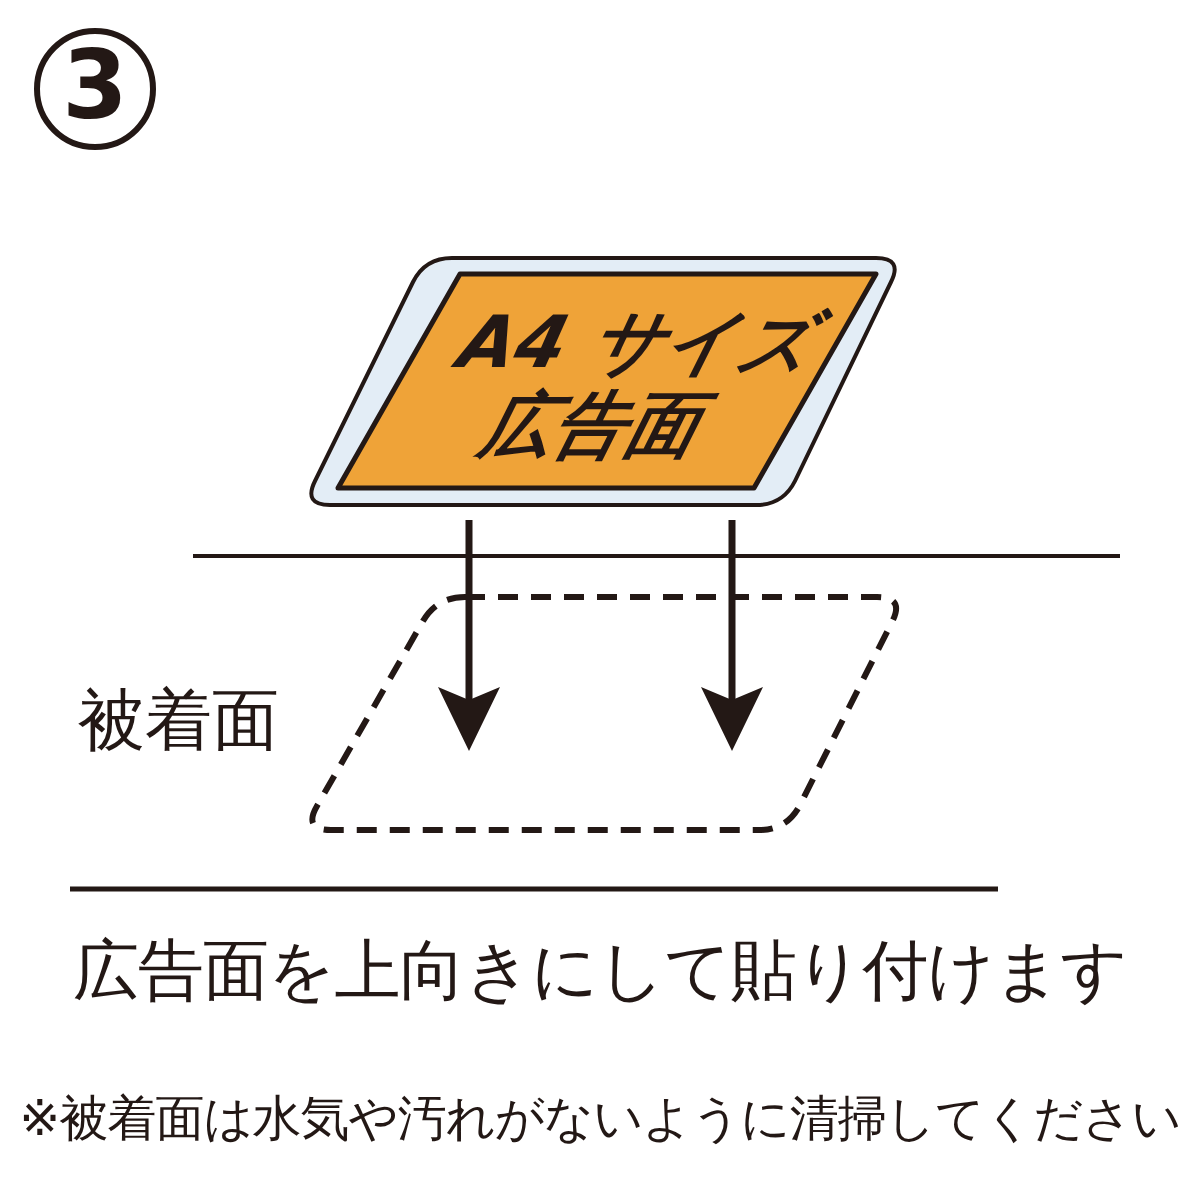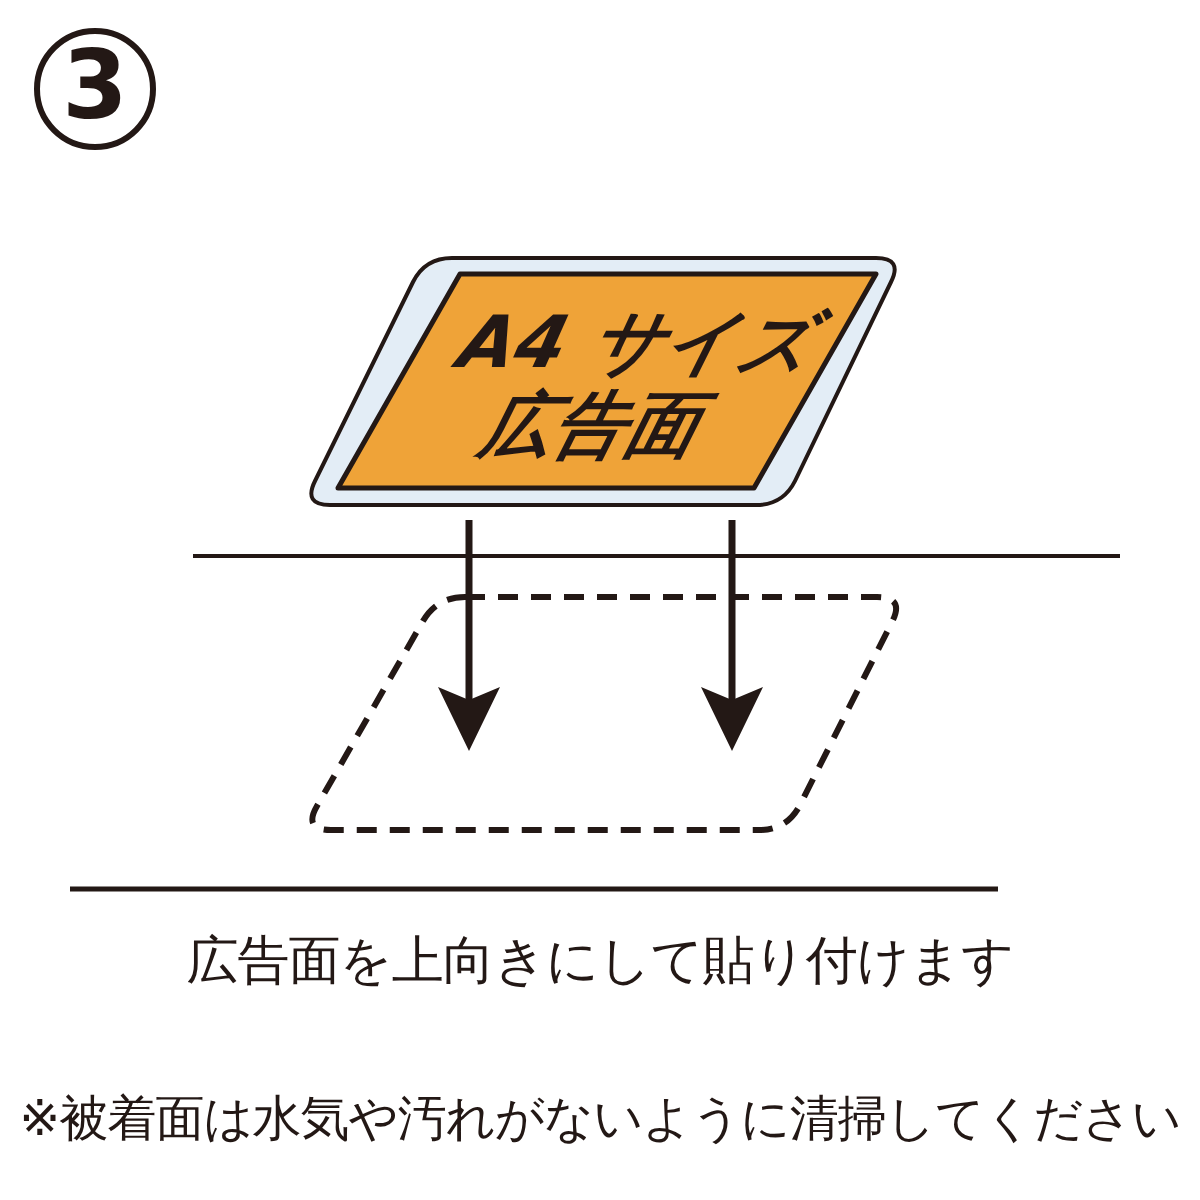--- a/index.html
+++ b/index.html
@@ -35,21 +35,21 @@
     fill:var(--ink);
   }
   .surface-label{
     position:absolute;left:78px;top:684px;
     font-size:67px;font-weight:500;line-height:1.1;
     letter-spacing:0px;white-space:nowrap;
   }
   .caption{
     position:absolute;left:0;right:0;top:926px;
     text-align:center;
-    font-size:52px;font-weight:500;letter-spacing:-1px;
+    font-size:66px;font-weight:500;letter-spacing:-1px;
     white-space:nowrap;
   }
   .note{
     position:absolute;left:0;right:0;top:1086px;
     text-align:center;
     font-size:49px;font-weight:400;letter-spacing:-1px;
     white-space:nowrap;
   }
 </style>
 </head>
@@ -83,18 +83,19 @@
     <g>
       <line x1="732" y1="520" x2="732" y2="700" style="stroke:var(--ink);stroke-width:7;"></line>
       <polygon points="701,687 732,751 763,687 732,700" style="fill:var(--ink);"></polygon>
     </g>
 
     <path d="M 465 597 L 877 597 Q 905 597 892 622 L 800 805 Q 787 830 759 830 L 331 830 Q 303 830 317 806 L 423 621 Q 437 597 465 597 Z" style="fill:none;stroke:var(--ink);stroke-width:6;stroke-dasharray:20 13;"></path>
 
     <line x1="70" y1="889" x2="998" y2="889" style="stroke:var(--ink);stroke-width:5;"></line>
   </svg>
 
+  <div class="surface-label">被着面</div>
 
   <div class="caption">広告面を上向きにして貼り付けます</div>
 
   <div class="note">※被着面は水気や汚れがないように清掃してください</div>
 
 </div>
 
 </body></html>

